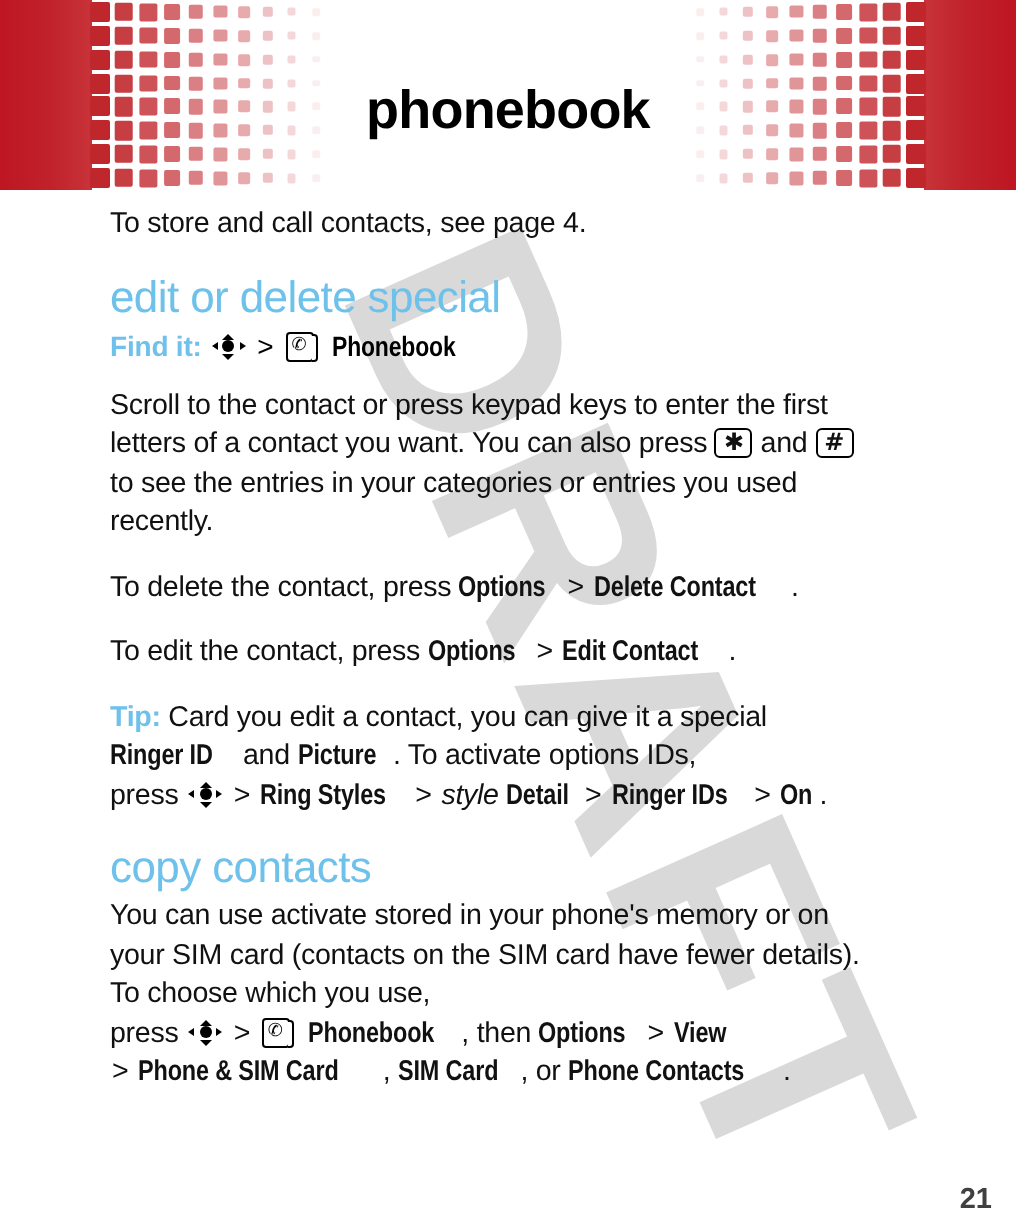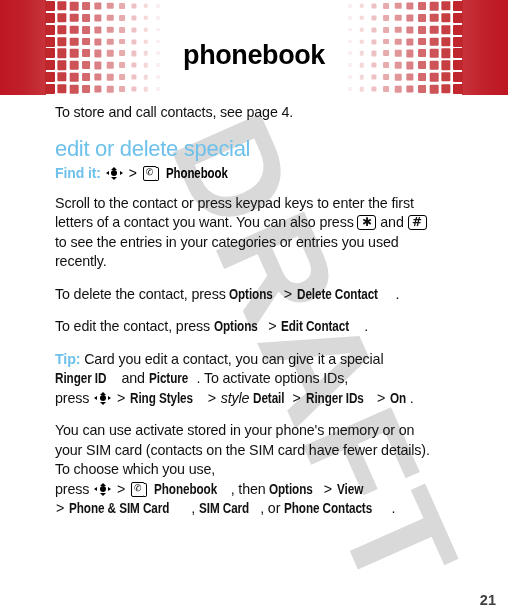--- a/index.html
+++ b/index.html
@@ -817,20 +817,21 @@
       <span class="dot"></span>
     </span>
     <span class="gt">&gt;</span>
     <span class="menu">Ring Styles</span><span class="gt">&gt;</span>
     <span class="ital">style</span>
     <span class="menu">Detail</span><span class="gt">&gt;</span>
     <span class="menu">Ringer IDs</span><span class="gt">&gt;</span>
     <span class="menu">On</span>.
   </p>
 
+  <h2 class="section">copy contacts</h2>
 
   <p class="body">
     <span>You can</span>
     <span class="lead">use activate</span>
     <span>stored in your phone's memory or on your SIM card (contacts on the SIM card have fewer details). To choose which you use,</span><br>
     <span>press</span>
     <span class="navkey">
       <span class="ar up"></span><span class="ar dn"></span><span class="ar lf"></span><span class="ar rt"></span>
       <span class="dot"></span>
     </span>

